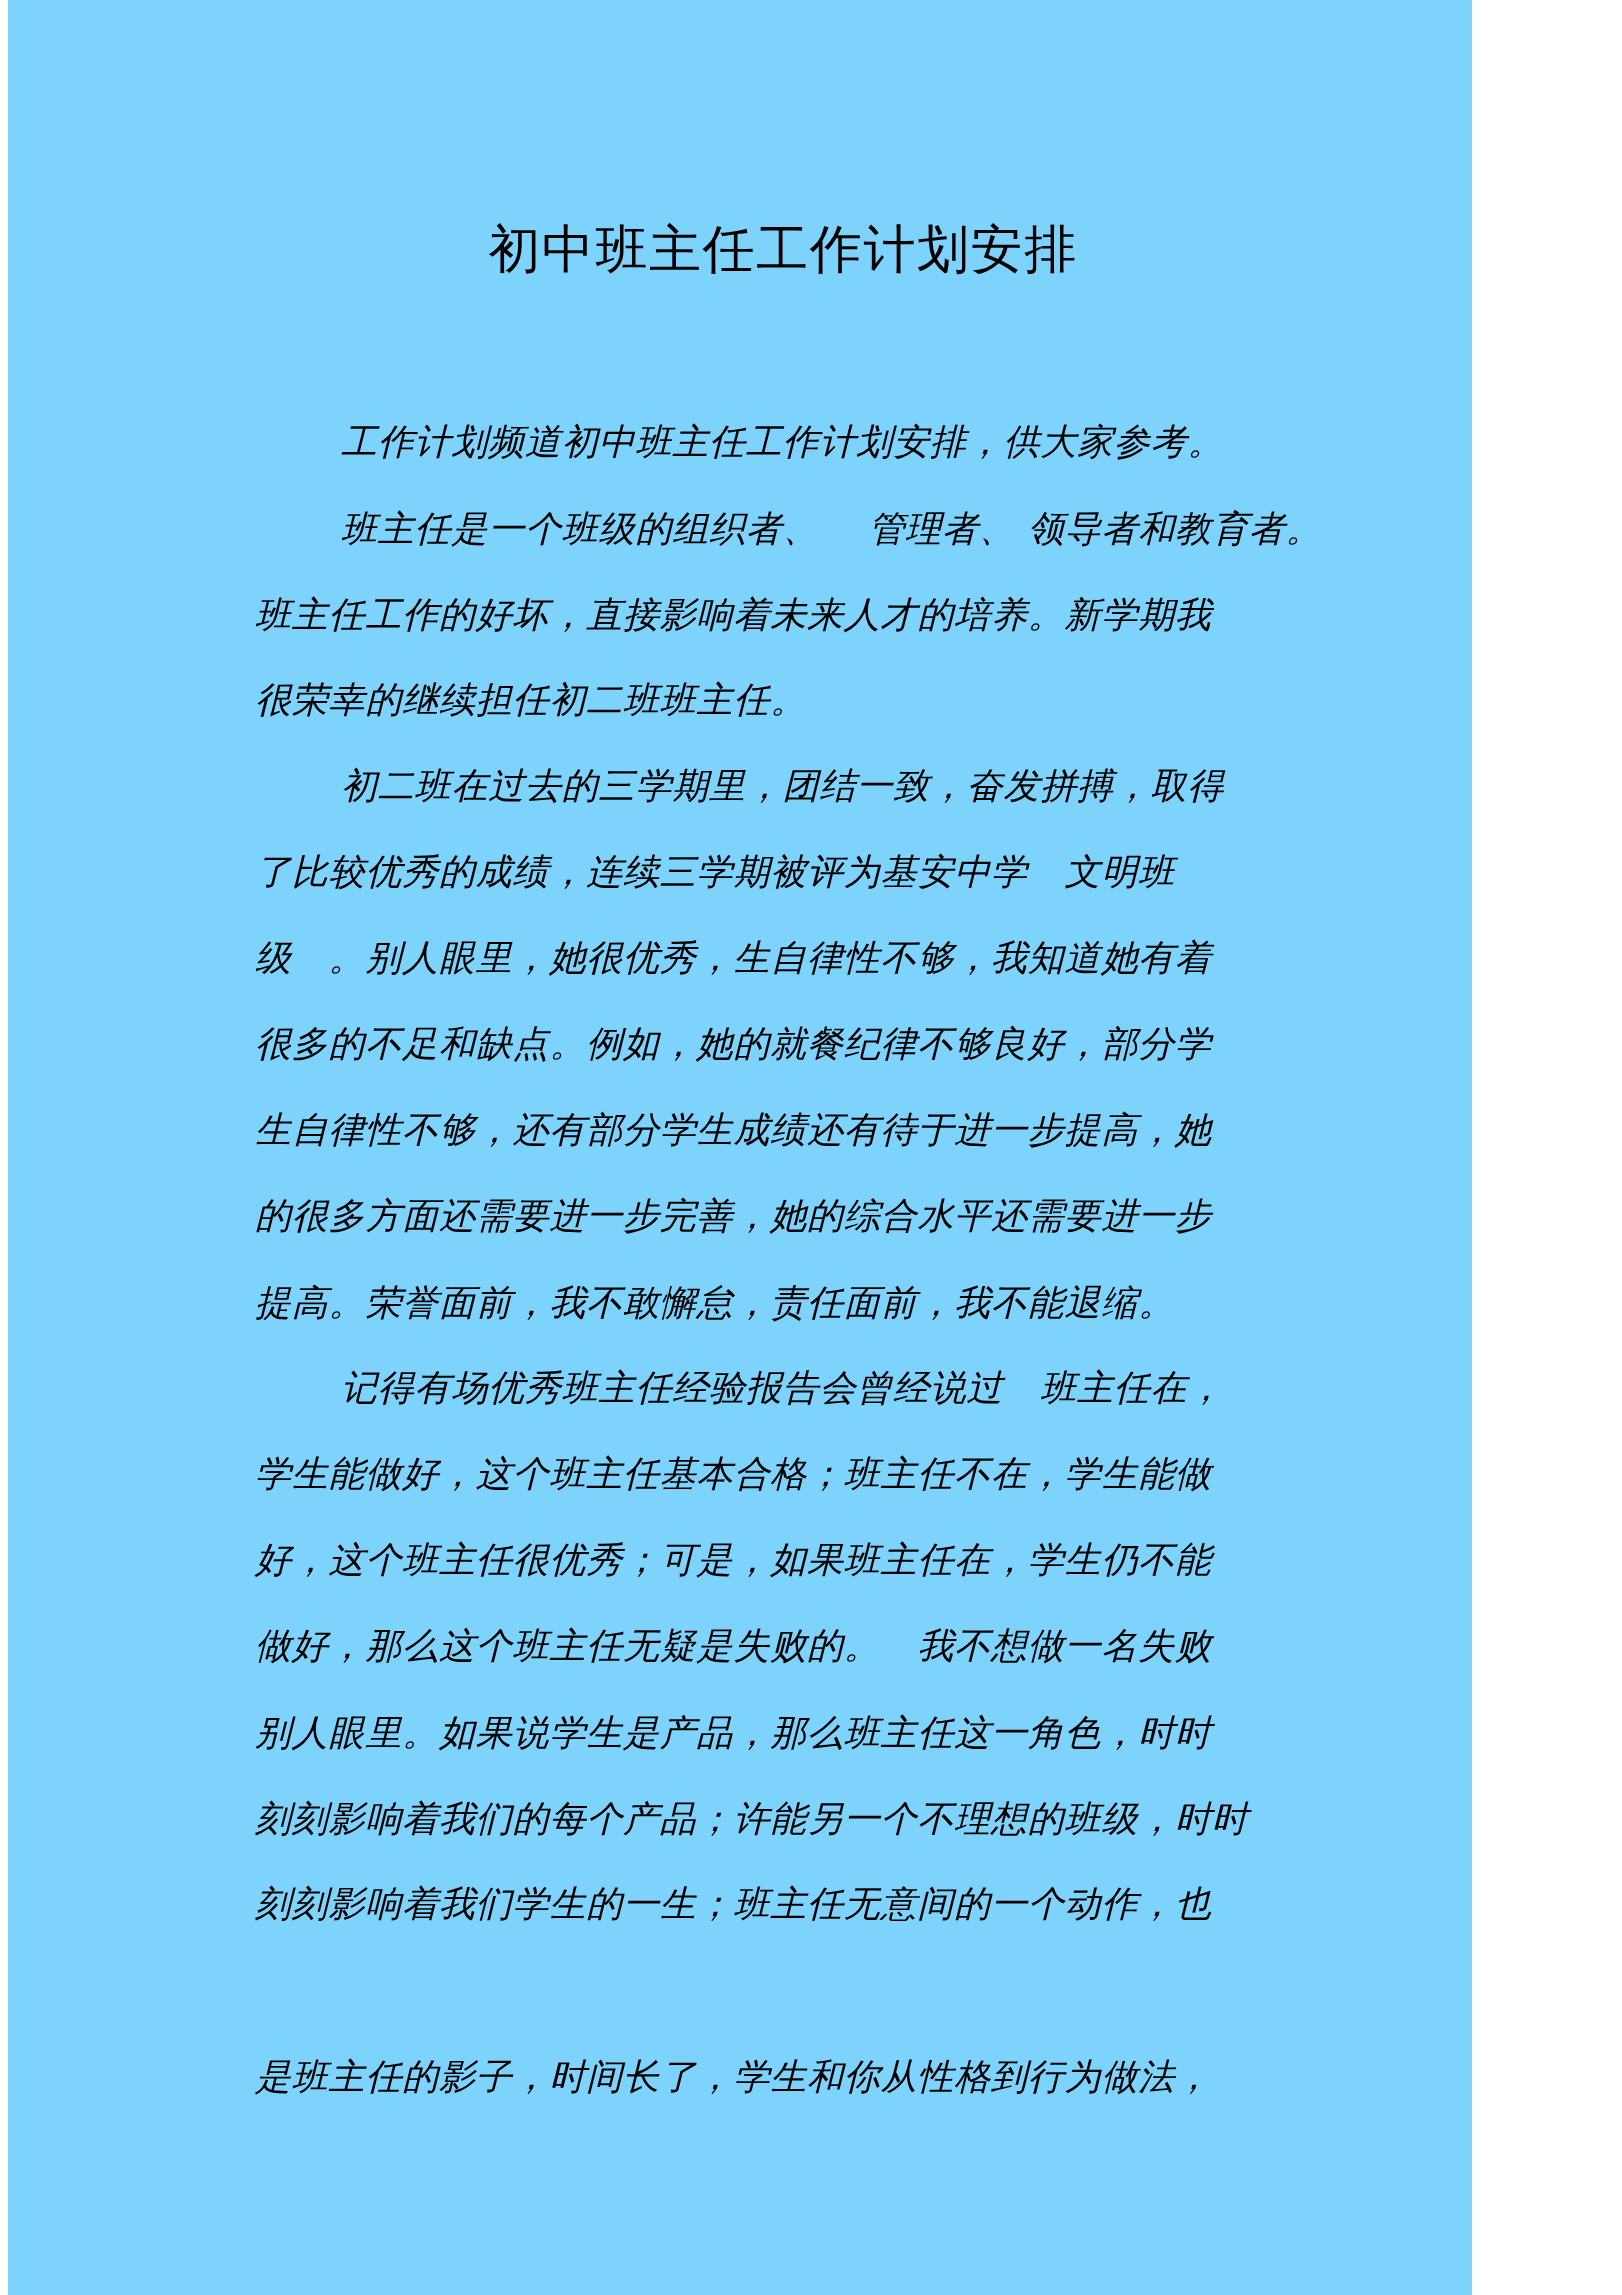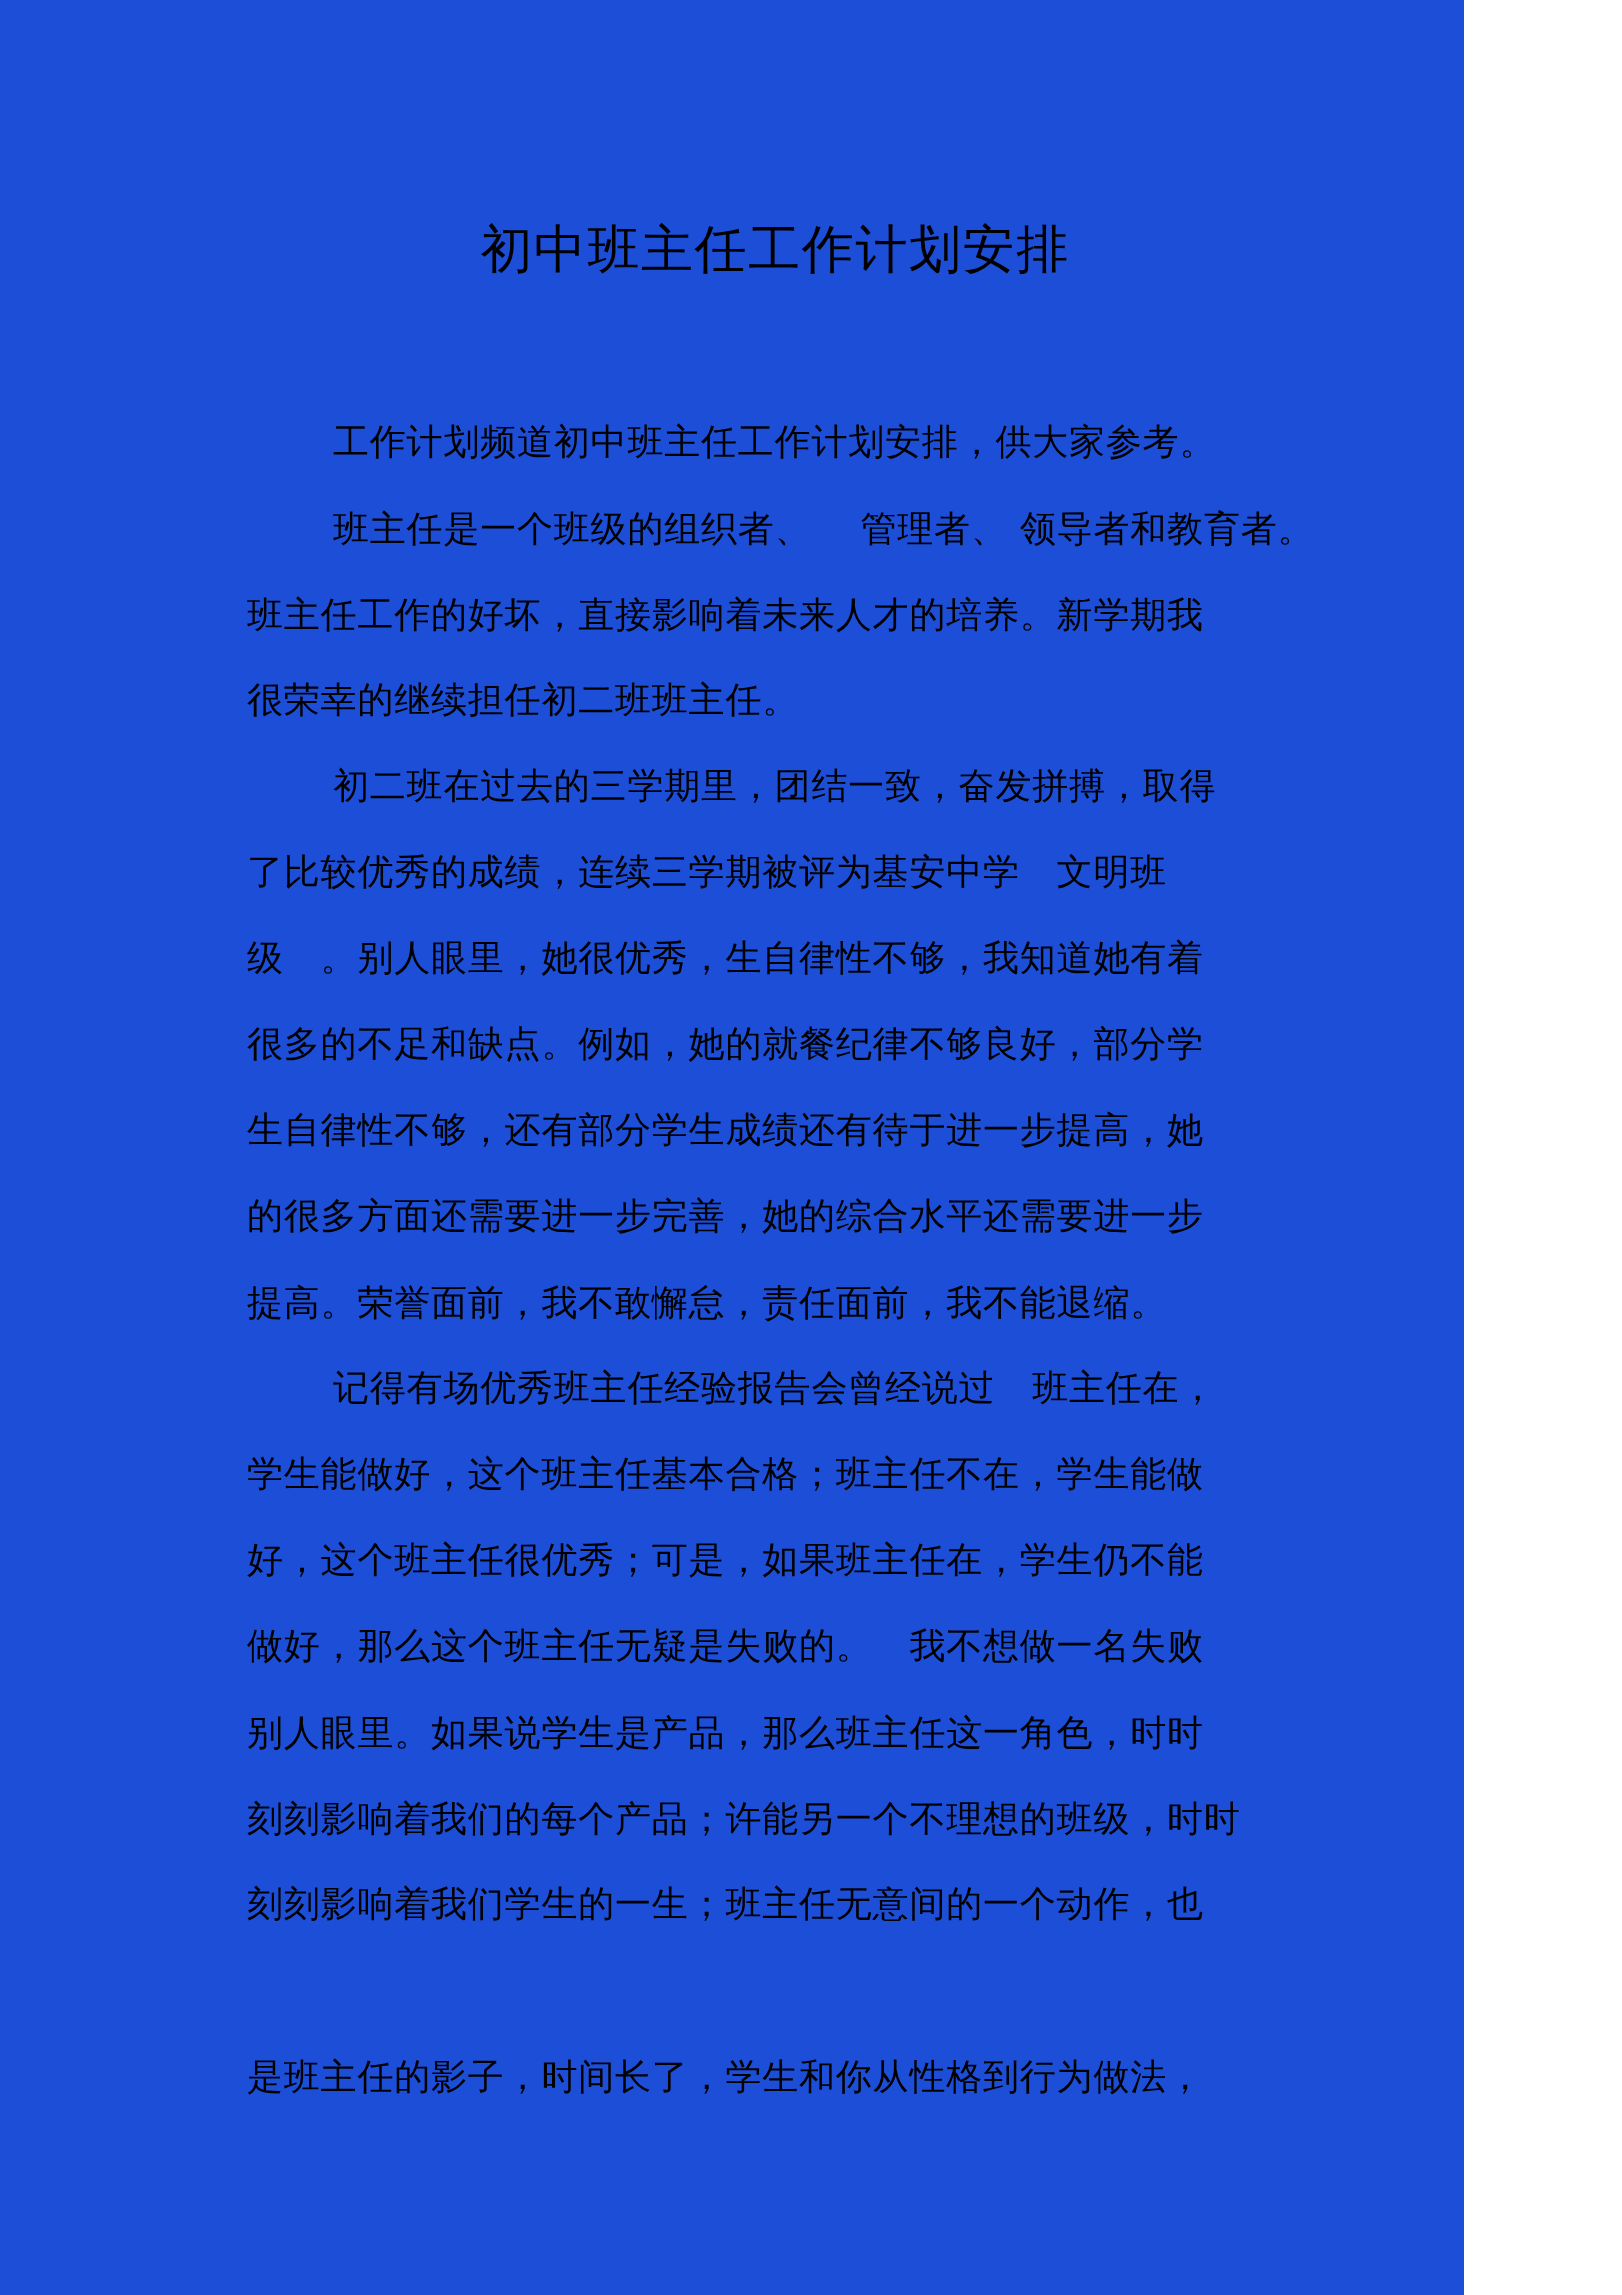--- a/index.html
+++ b/index.html
@@ -10,24 +10,24 @@
     body {
       width: 1622px;
       height: 2295px;
       position: relative;
       overflow: hidden;
       font-family: "DejaVu Sans", "Liberation Sans", sans-serif;
       color: #000000;
     }
     .page {
       position: absolute;
-      left: 0; top: 0;
+      left: 8px; top: 0;
       width: 1464px;
       height: 2295px;
-      background: #1d4ed8;
+      background: #7dd3fc;
     }
     .title {
       position: absolute;
       left: 0;
       width: 1622px;
       top: 213px;
       text-align: center;
       font-size: 52px;
       line-height: 73px;
       letter-spacing: 1.6px;
@@ -37,20 +37,21 @@
       transform: translateX(-36px);
     }
     .line {
       position: absolute;
       left: 247px;
       font-size: 36px;
       line-height: 49px;
       white-space: pre;
       letter-spacing: 0.8px;
       margin: 0;
+      font-style: italic;
     }
     .line.indent {
       left: 333px;
     }
   </style>
 </head>
 <body>
 
 <div class="page">
   <h1 class="title">初中班主任工作计划安排</h1>

